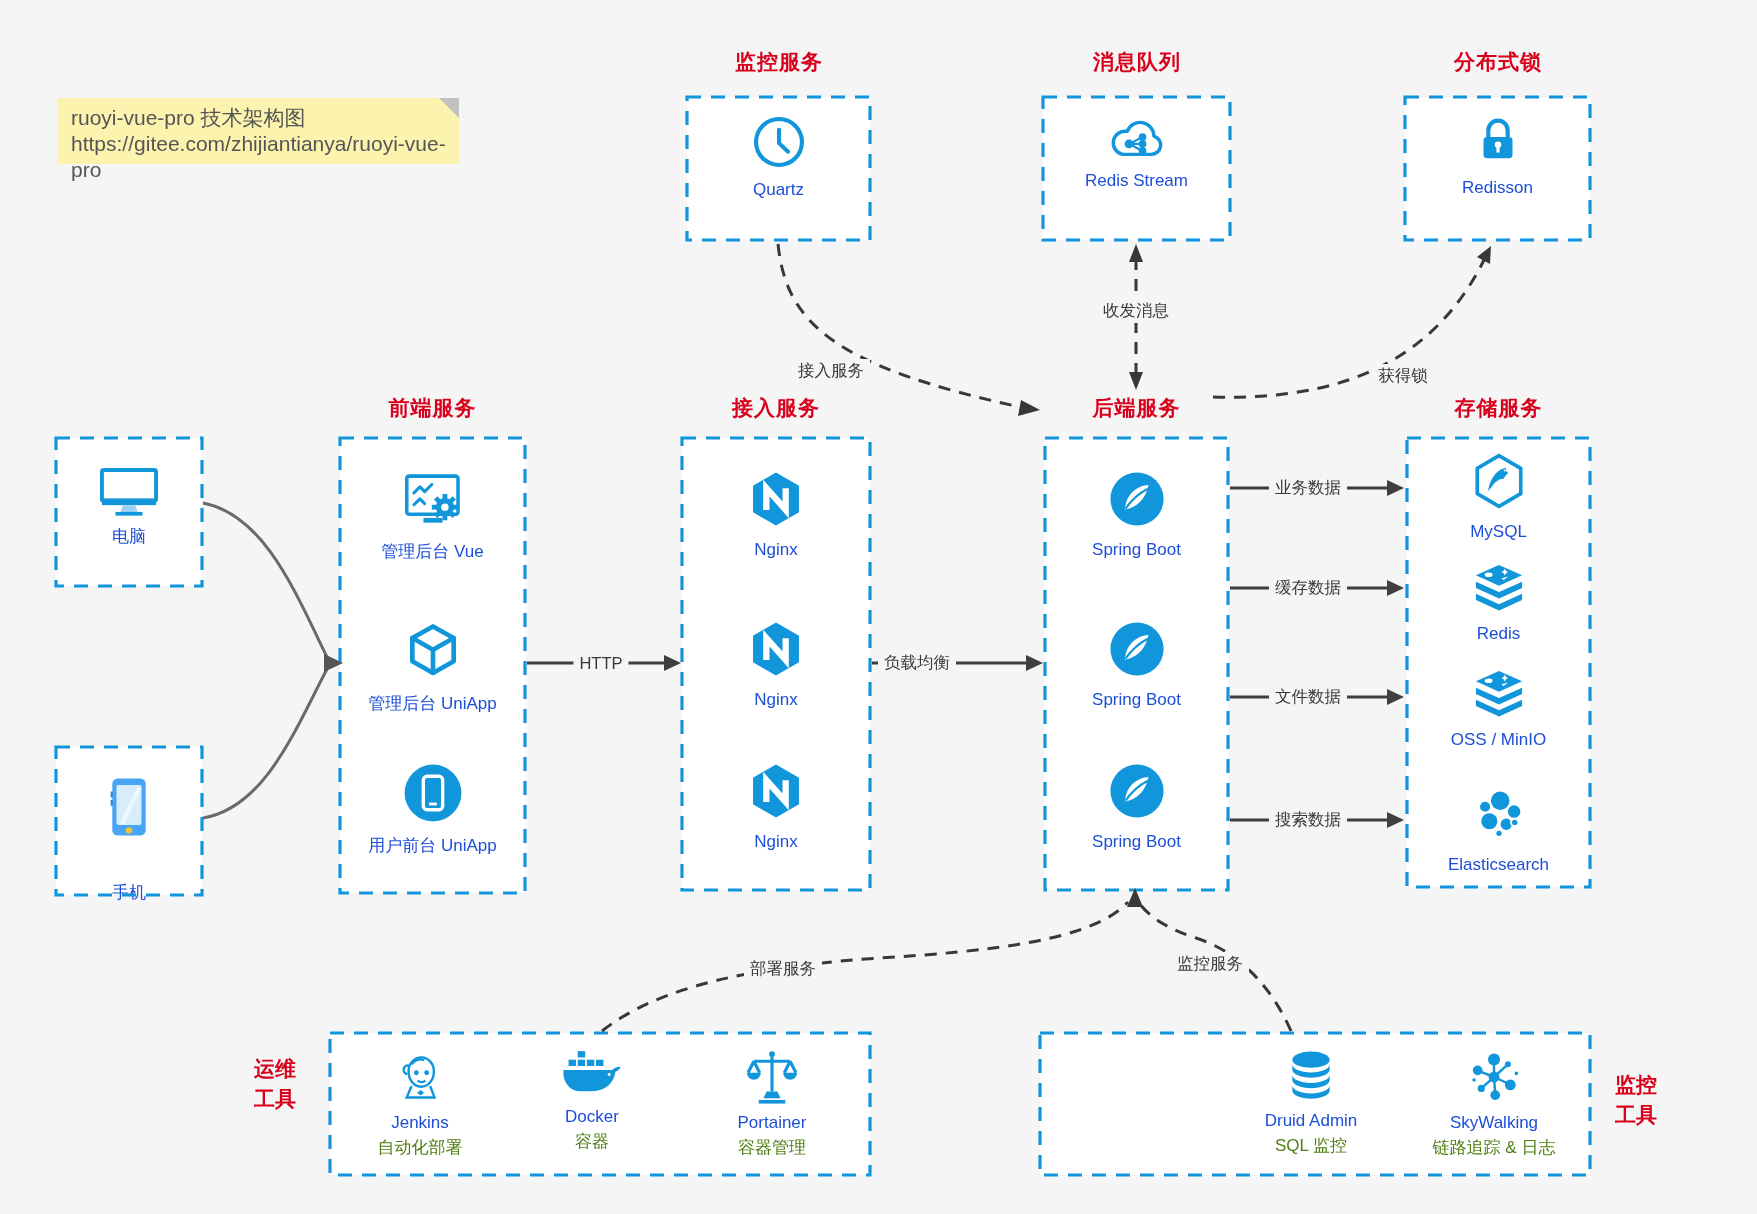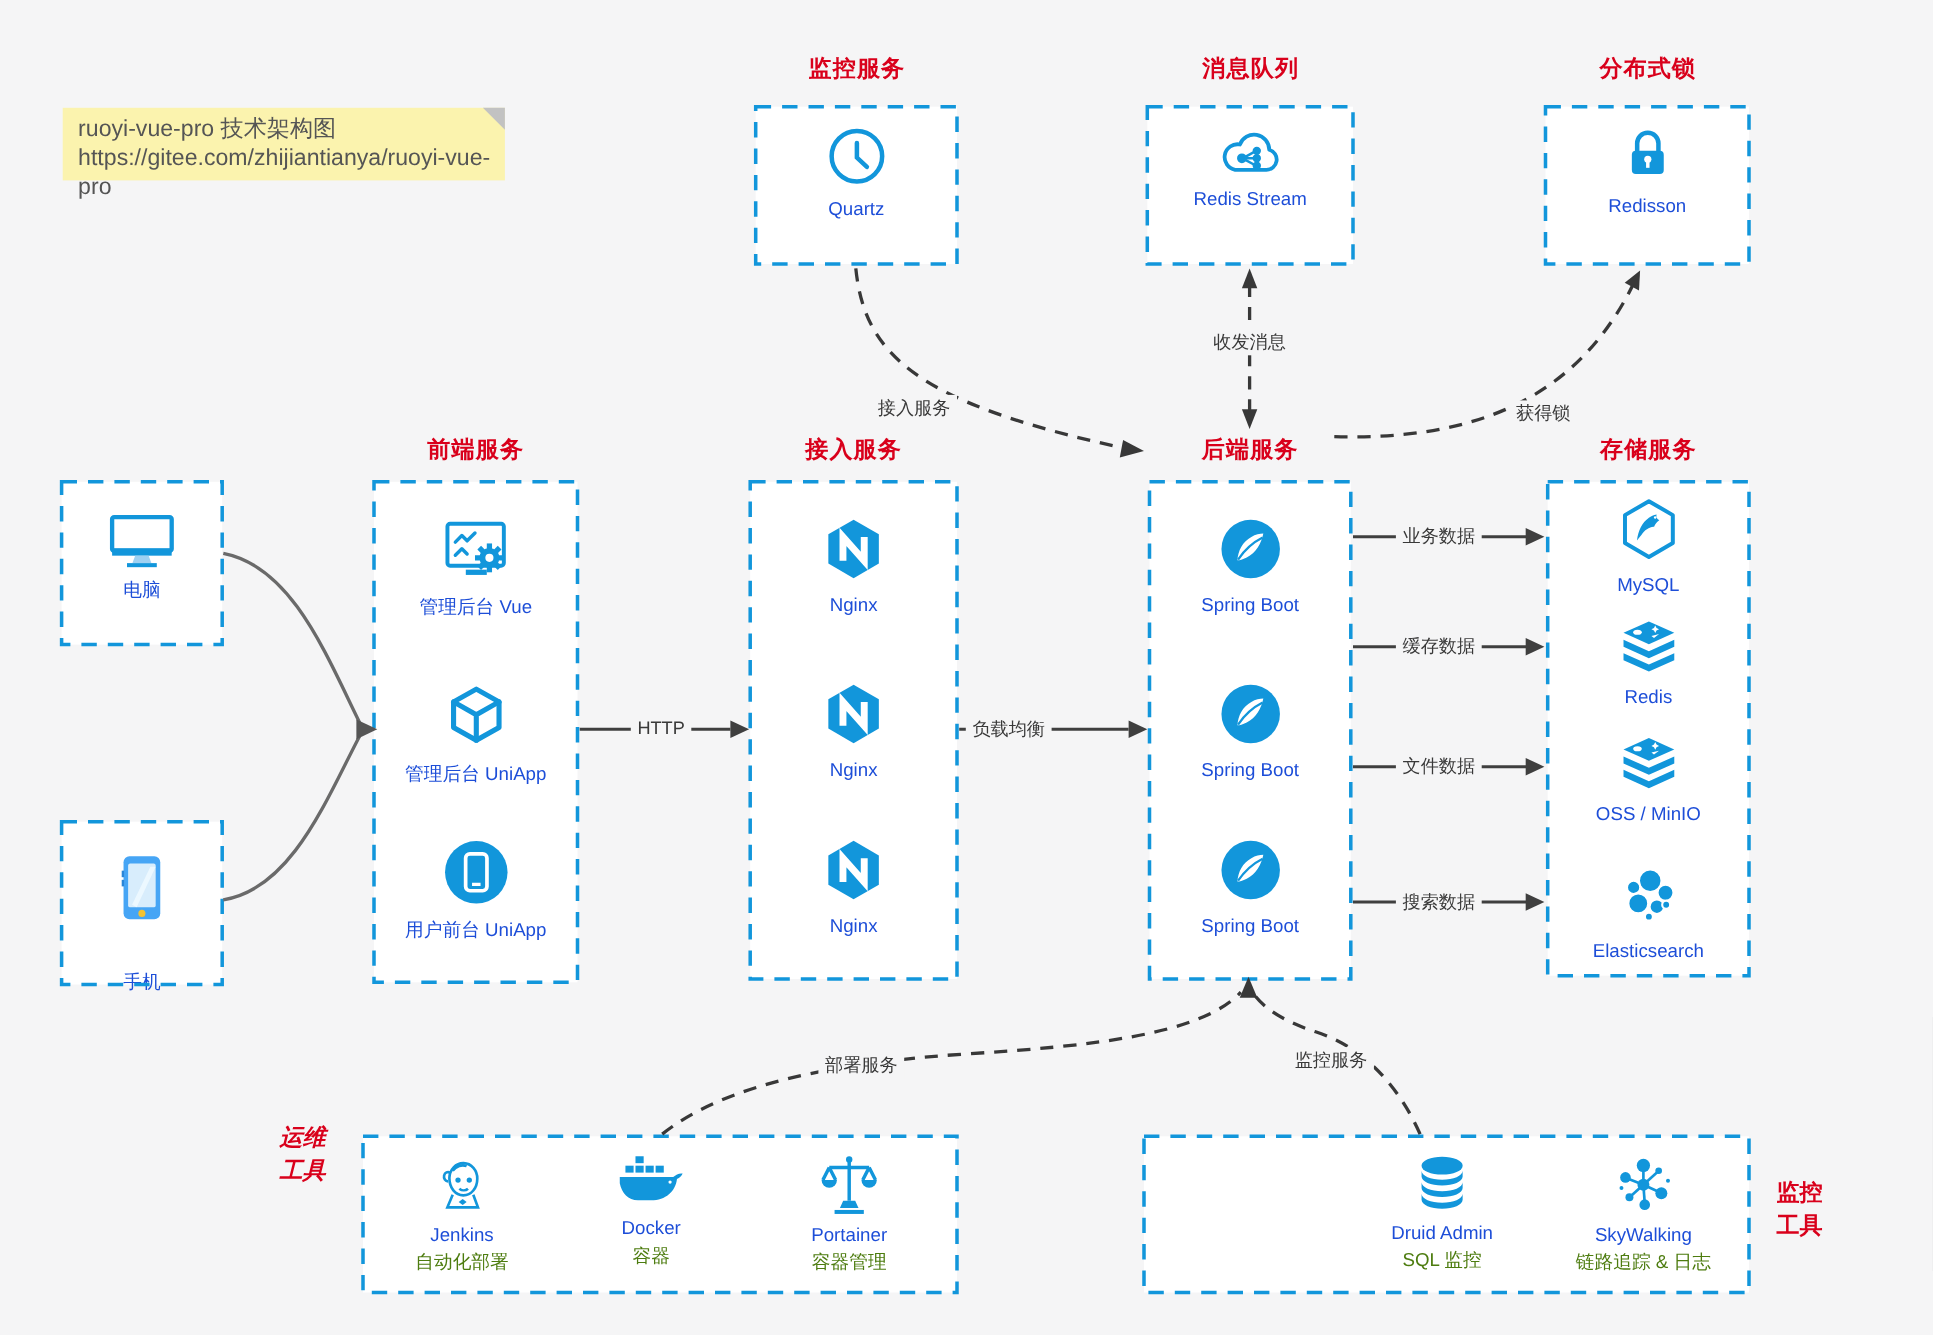--- a/index.html
+++ b/index.html
@@ -420,21 +420,21 @@
     </g>
   </svg>
 
   <div class="group-title" style="left:688px;top:48px;width:182px;">监控服务</div>
   <div class="group-title" style="left:1044px;top:48px;width:186px;">消息队列</div>
   <div class="group-title" style="left:1406px;top:48px;width:184px;">分布式锁</div>
   <div class="group-title" style="left:340px;top:394px;width:185px;">前端服务</div>
   <div class="group-title" style="left:682px;top:394px;width:188px;">接入服务</div>
   <div class="group-title" style="left:1045px;top:394px;width:183px;">后端服务</div>
   <div class="group-title" style="left:1407px;top:394px;width:183px;">存储服务</div>
-  <div class="side-title" style="left:243px;top:1020px;width:64px;font-style:italic;">运维
+  <div class="side-title" style="left:243px;top:1054px;width:64px;">运维
 工具</div>
   <div class="side-title" style="left:1604px;top:1070px;width:64px;">监控
 工具</div>
 
   <span class="edge-label" style="left:831px;top:371px;">接入服务</span>
   <span class="edge-label" style="left:1136px;top:311px;">收发消息</span>
   <span class="edge-label" style="left:1403px;top:376px;">获得锁</span>
   <span class="edge-label" style="left:601px;top:663px;text-align:right;">HTTP</span>
   <span class="edge-label" style="left:917px;top:663px;">负载均衡</span>
   <span class="edge-label" style="left:1308px;top:488px;">业务数据</span>

